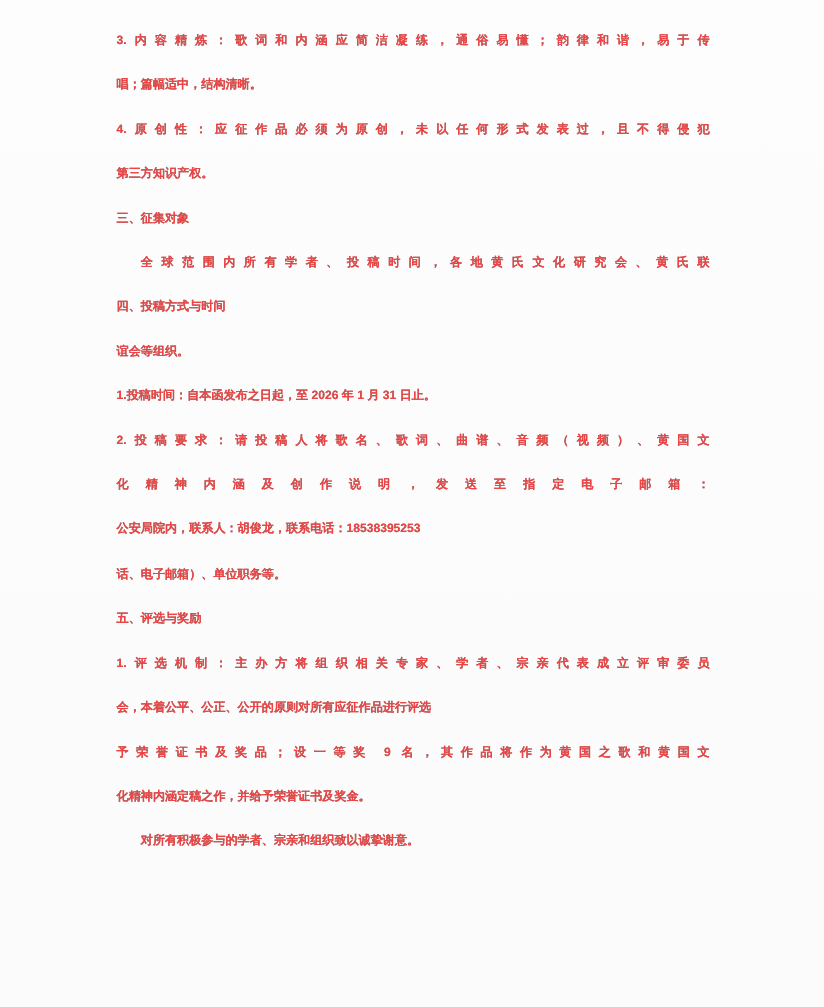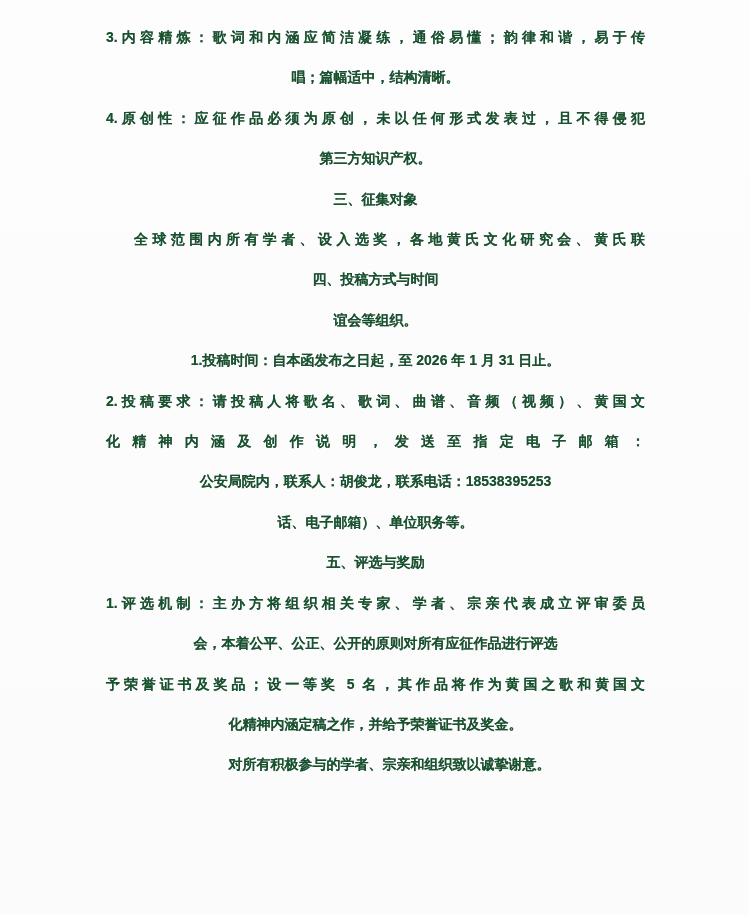--- a/index.html
+++ b/index.html
@@ -15,29 +15,29 @@
   }
   .page {
     position: relative;
     width: 749px;
     height: 915px;
   }
   .doc {
     box-sizing: border-box;
     padding: 17px 0 0 106px;
     width: 645px;            
-    color: #14532d;
-    font-size: 14px;
+    color: #ef4444;
+    font-size: 11px;
     font-weight: bold;
     line-height: 40.4px;
     text-shadow: 0 0 0.4px rgba(20,20,20,0.55); 
   }
   .line {
     width: 539px;
-    text-align: center;
+    text-align: left;
     white-space: normal;
   }
   
   .fill {
     text-align: justify;
     text-align-last: justify;
   }
   
   .indent {
     text-indent: 2em;
@@ -46,28 +46,28 @@
 </head>
 <body>
 
 <div class="page">
   <div class="doc">
     <div class="line fill">3.内容精炼：歌词和内涵应简洁凝练，通俗易懂；韵律和谐，易于传</div>
     <div class="line">唱；篇幅适中，结构清晰。</div>
     <div class="line fill">4.原创性：应征作品必须为原创，未以任何形式发表过，且不得侵犯</div>
     <div class="line">第三方知识产权。</div>
     <div class="line">三、征集对象</div>
-    <div class="line fill indent">全球范围内所有学者、设入选奖，各地黄氏文化研究会、黄氏联</div>
+    <div class="line fill indent">全球范围内所有学者、投稿时间，各地黄氏文化研究会、黄氏联</div>
     <div class="line">四、投稿方式与时间</div>
     <div class="line">谊会等组织。</div>
     <div class="line">1.投稿时间：自本函发布之日起，至 2026 年 1 月 31 日止。</div>
     <div class="line fill">2.投稿要求：请投稿人将歌名、歌词、曲谱、音频（视频）、黄国文</div>
     <div class="line fill">化精神内涵及创作说明，发送至指定电子邮箱：</div>
     <div class="line">公安局院内，联系人：胡俊龙，联系电话：18538395253</div>
     <div class="line">话、电子邮箱）、单位职务等。</div>
     <div class="line">五、评选与奖励</div>
     <div class="line fill">1.评选机制：主办方将组织相关专家、学者、宗亲代表成立评审委员</div>
     <div class="line">会，本着公平、公正、公开的原则对所有应征作品进行评选</div>
-    <div class="line fill">予荣誉证书及奖品；设一等奖 5 名，其作品将作为黄国之歌和黄国文</div>
+    <div class="line fill">予荣誉证书及奖品；设一等奖 9 名，其作品将作为黄国之歌和黄国文</div>
     <div class="line">化精神内涵定稿之作，并给予荣誉证书及奖金。</div>
     <div class="line indent">对所有积极参与的学者、宗亲和组织致以诚挚谢意。</div>
   </div>
 </div>
 
 </body></html>

